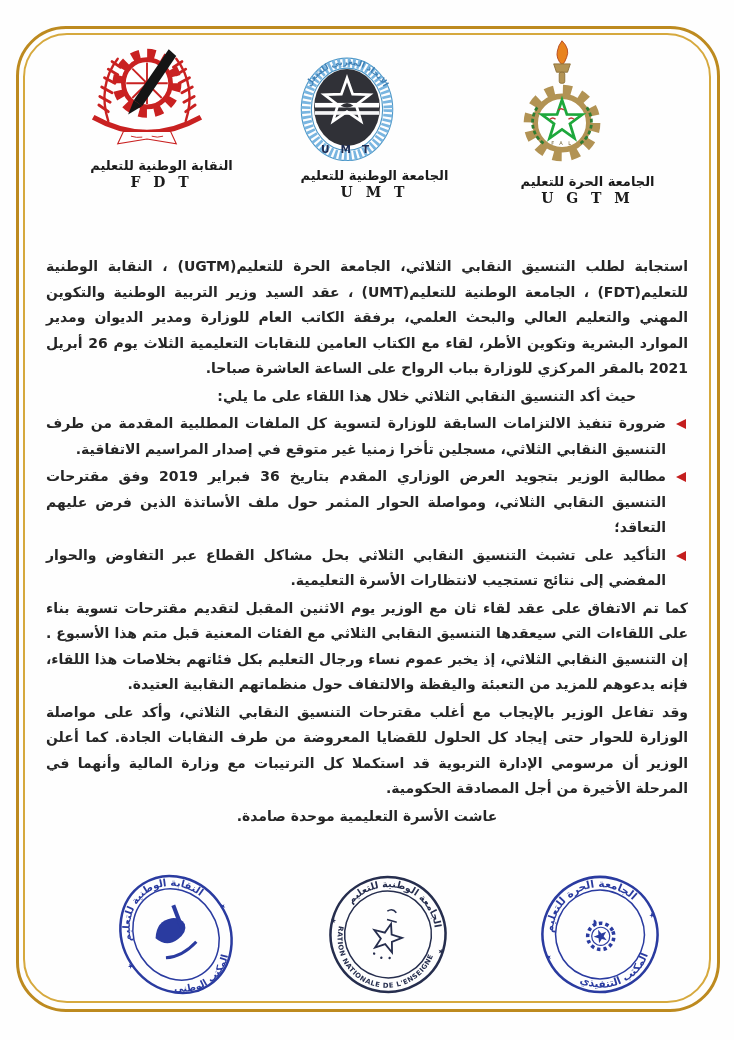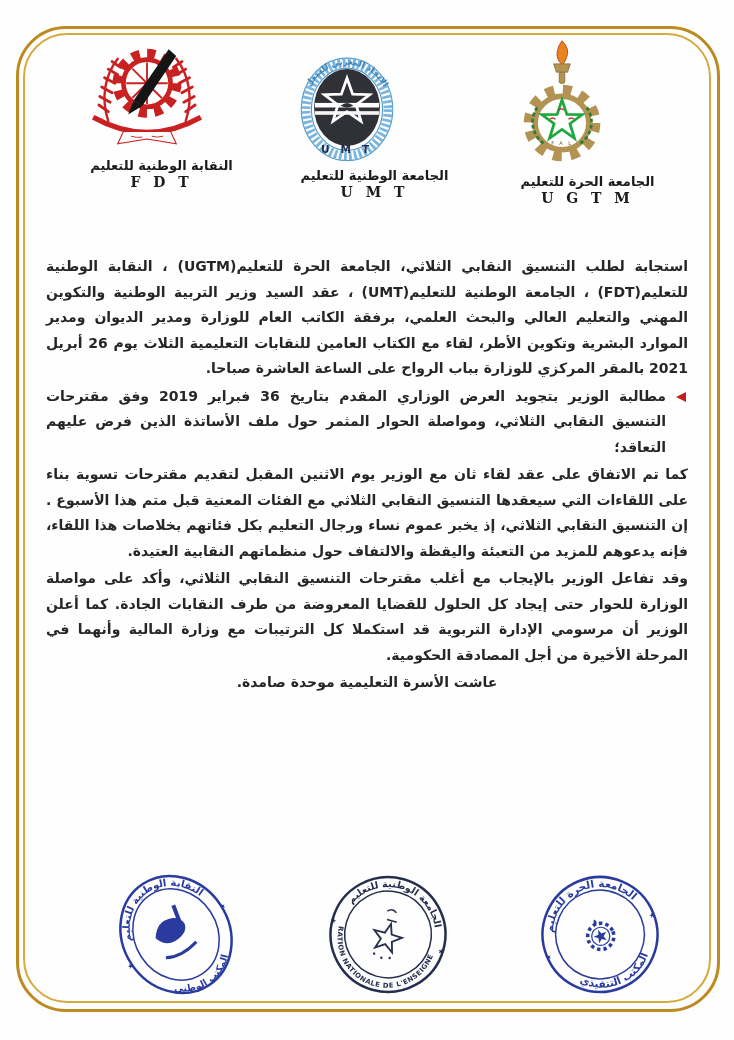--- a/index.html
+++ b/index.html
@@ -115,24 +115,33 @@
         <text x="65" y="116" text-anchor="middle" font-size="5.5" fill="#6a5a2a" letter-spacing="2">F A L</text>
       </svg>
       <div class="logo-name">الجامعة الحرة للتعليم</div>
       <div class="logo-acronym">U G T M</div>
     </div>
   </div>
 
 
   <div class="body-text">
     <p>استجابة لطلب التنسيق النقابي الثلاثي، الجامعة الحرة للتعليم(UGTM) ، النقابة الوطنية للتعليم(FDT) ، الجامعة الوطنية للتعليم(UMT) ، عقد السيد وزير التربية الوطنية والتكوين المهني والتعليم العالي والبحث العلمي، برفقة الكاتب العام للوزارة ومدير الديوان ومدير الموارد البشرية وتكوين الأطر، لقاء مع الكتاب العامين للنقابات التعليمية الثلاث يوم 26 أبريل 2021 بالمقر المركزي للوزارة بباب الرواح على الساعة العاشرة صباحا.</p>
+    <p class="indent">حيث أكد التنسيق النقابي الثلاثي خلال هذا اللقاء على ما يلي:</p>
     <ul class="demands">
       <li>
         <span class="arrow"></span>
+        <span class="li-text">ضرورة تنفيذ الالتزامات السابقة للوزارة لتسوية كل الملفات المطلبية المقدمة من طرف التنسيق النقابي الثلاثي، مسجلين تأخرا زمنيا غير متوقع في إصدار المراسيم الاتفاقية.</span>
+      </li>
+      <li>
+        <span class="arrow"></span>
         <span class="li-text">مطالبة الوزير بتجويد العرض الوزاري المقدم بتاريخ 36 فبراير 2019 وفق مقترحات التنسيق النقابي الثلاثي، ومواصلة الحوار المثمر حول ملف الأساتذة الذين فرض عليهم التعاقد؛</span>
+      </li>
+      <li>
+        <span class="arrow"></span>
+        <span class="li-text">التأكيد على تشبث التنسيق النقابي الثلاثي بحل مشاكل القطاع عبر التفاوض والحوار المفضي إلى نتائج تستجيب لانتظارات الأسرة التعليمية.</span>
       </li>
     </ul>
     <p>كما تم الاتفاق على عقد لقاء ثان مع الوزير يوم الاثنين المقبل لتقديم مقترحات تسوية بناء على اللقاءات التي سيعقدها التنسيق النقابي الثلاثي مع الفئات المعنية قبل متم هذا الأسبوع . إن التنسيق النقابي الثلاثي، إذ يخبر عموم نساء ورجال التعليم بكل فئاتهم بخلاصات هذا اللقاء، فإنه يدعوهم للمزيد من التعبئة واليقظة والالتفاف حول منظماتهم النقابية العتيدة.</p>
     <p>وقد تفاعل الوزير بالإيجاب مع أغلب مقترحات التنسيق النقابي الثلاثي، وأكد على مواصلة الوزارة للحوار حتى إيجاد كل الحلول للقضايا المعروضة من طرف النقابات الجادة. كما أعلن الوزير أن مرسومي الإدارة التربوية قد استكملا كل الترتيبات مع وزارة المالية وأنهما في المرحلة الأخيرة من أجل المصادقة الحكومية.</p>
     <p class="center-line">عاشت الأسرة التعليمية موحدة صامدة.</p>
   </div>
 
   <div class="stamps-row">
 
     <svg class="stamp" viewBox="0 0 150 135">

